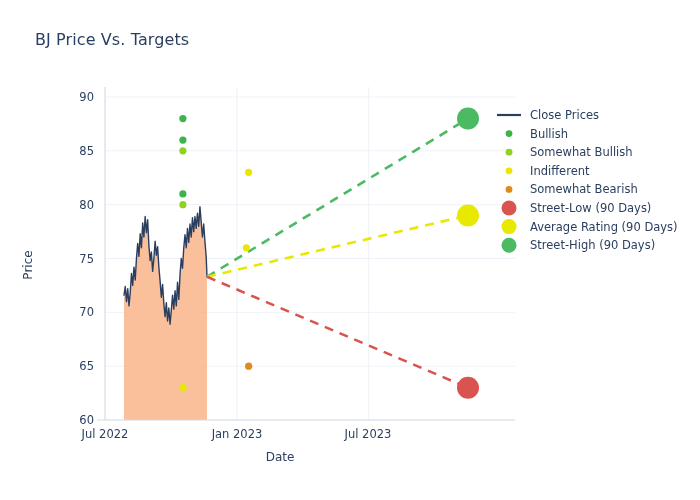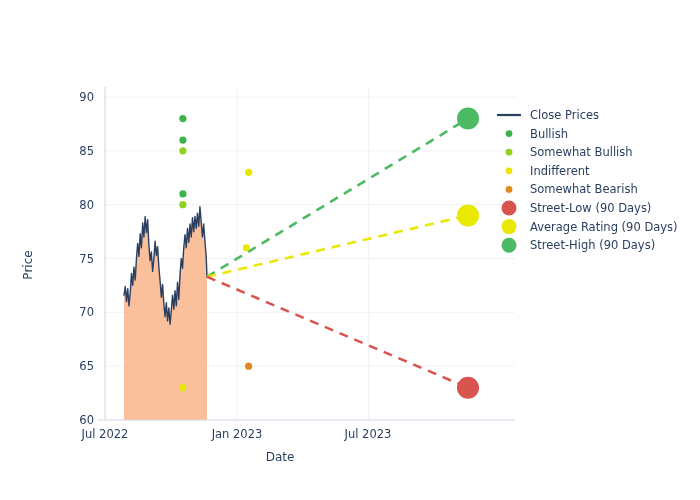--- a/index.html
+++ b/index.html
@@ -48,20 +48,21 @@
   .legend-label {
     font-size: 11.5px;
     fill: #2a3f5f;
   }
 </style>
 </head>
 <body>
 
 <div id="chart-root">
 
+  <div class="chart-title">BJ Price Vs. Targets</div>
 
   <svg class="plot" viewBox="0 0 700 500" xmlns="http://www.w3.org/2000/svg">
 
     <g id="gridlines">
         <line x1="105" x2="515" y1="420" y2="420" stroke="#eef2f8" stroke-width="1"></line>
         <line x1="105" x2="515" y1="366.1666666666667" y2="366.1666666666667" stroke="#eef2f8" stroke-width="1"></line>
         <line x1="105" x2="515" y1="312.33333333333337" y2="312.33333333333337" stroke="#eef2f8" stroke-width="1"></line>
         <line x1="105" x2="515" y1="258.5" y2="258.5" stroke="#eef2f8" stroke-width="1"></line>
         <line x1="105" x2="515" y1="204.66666666666669" y2="204.66666666666669" stroke="#eef2f8" stroke-width="1"></line>
         <line x1="105" x2="515" y1="150.83333333333331" y2="150.83333333333331" stroke="#eef2f8" stroke-width="1"></line>

